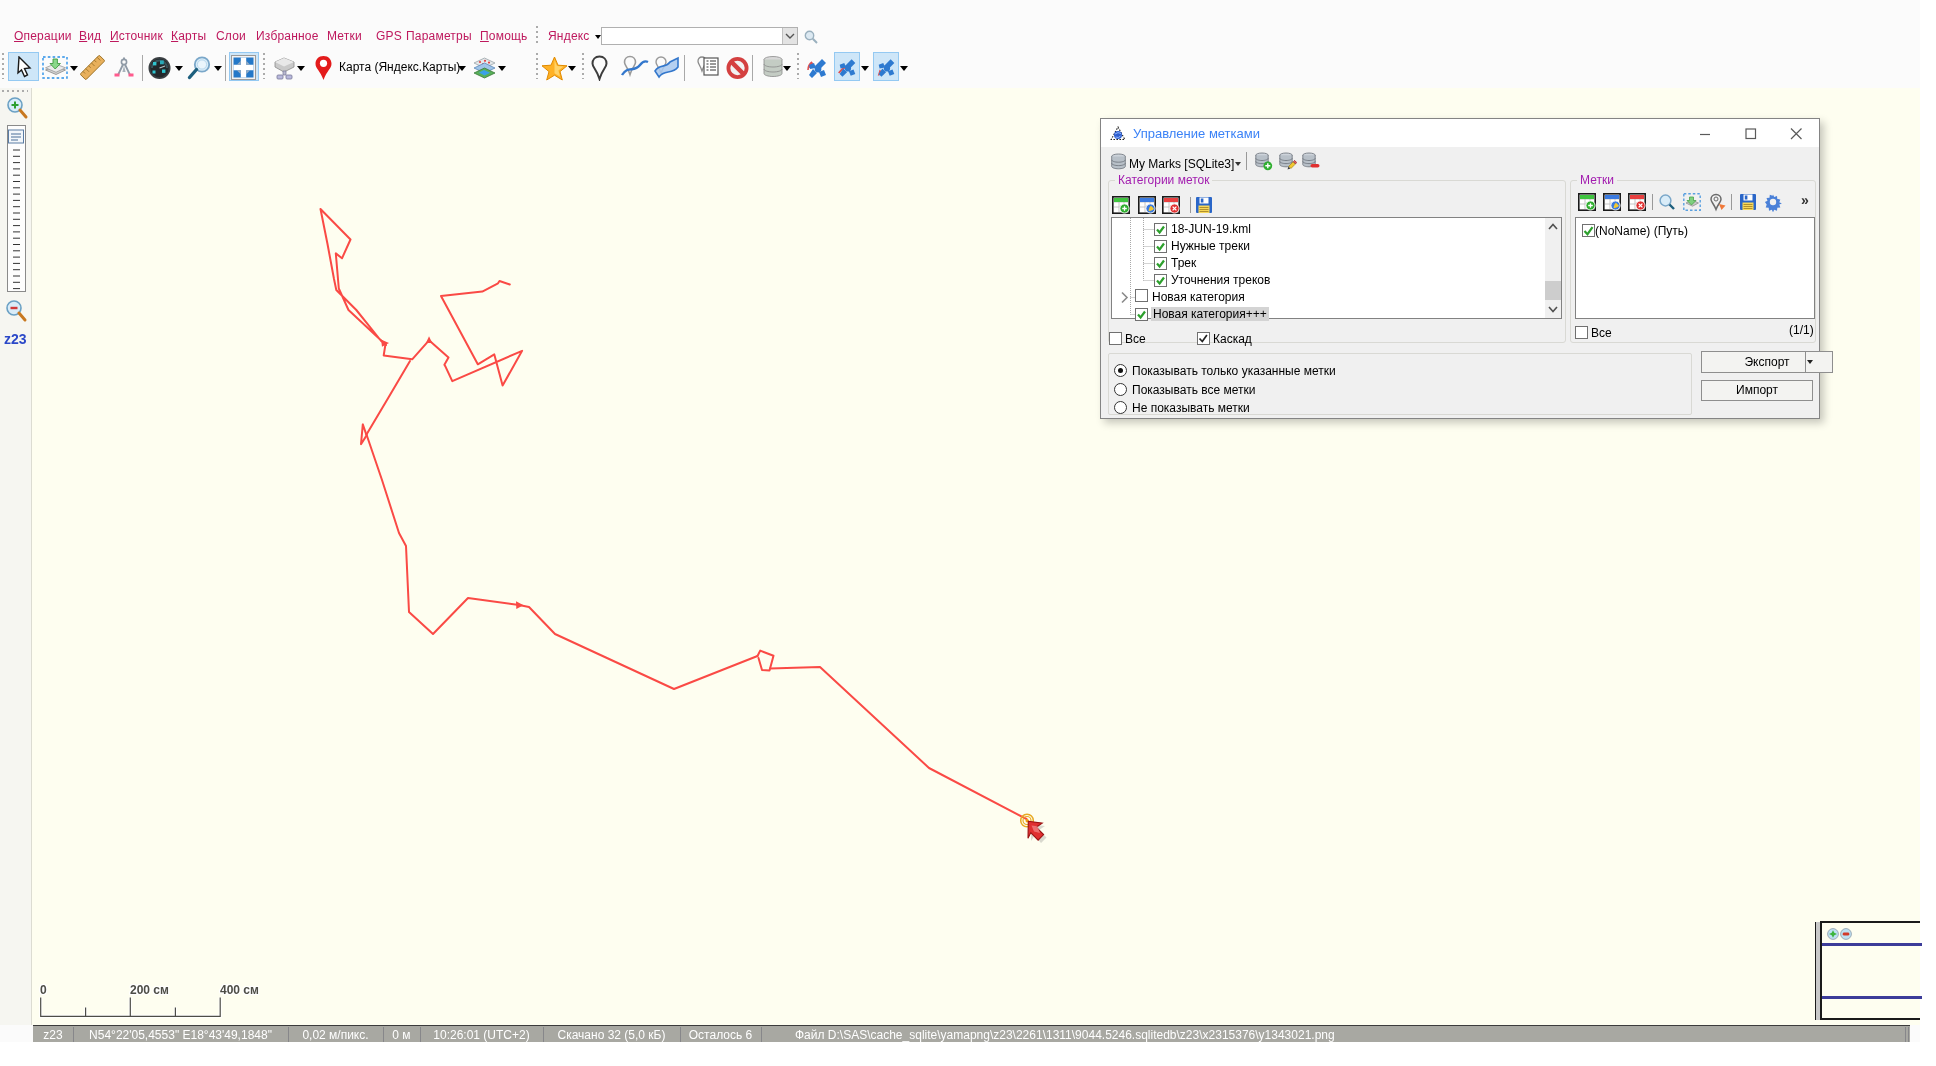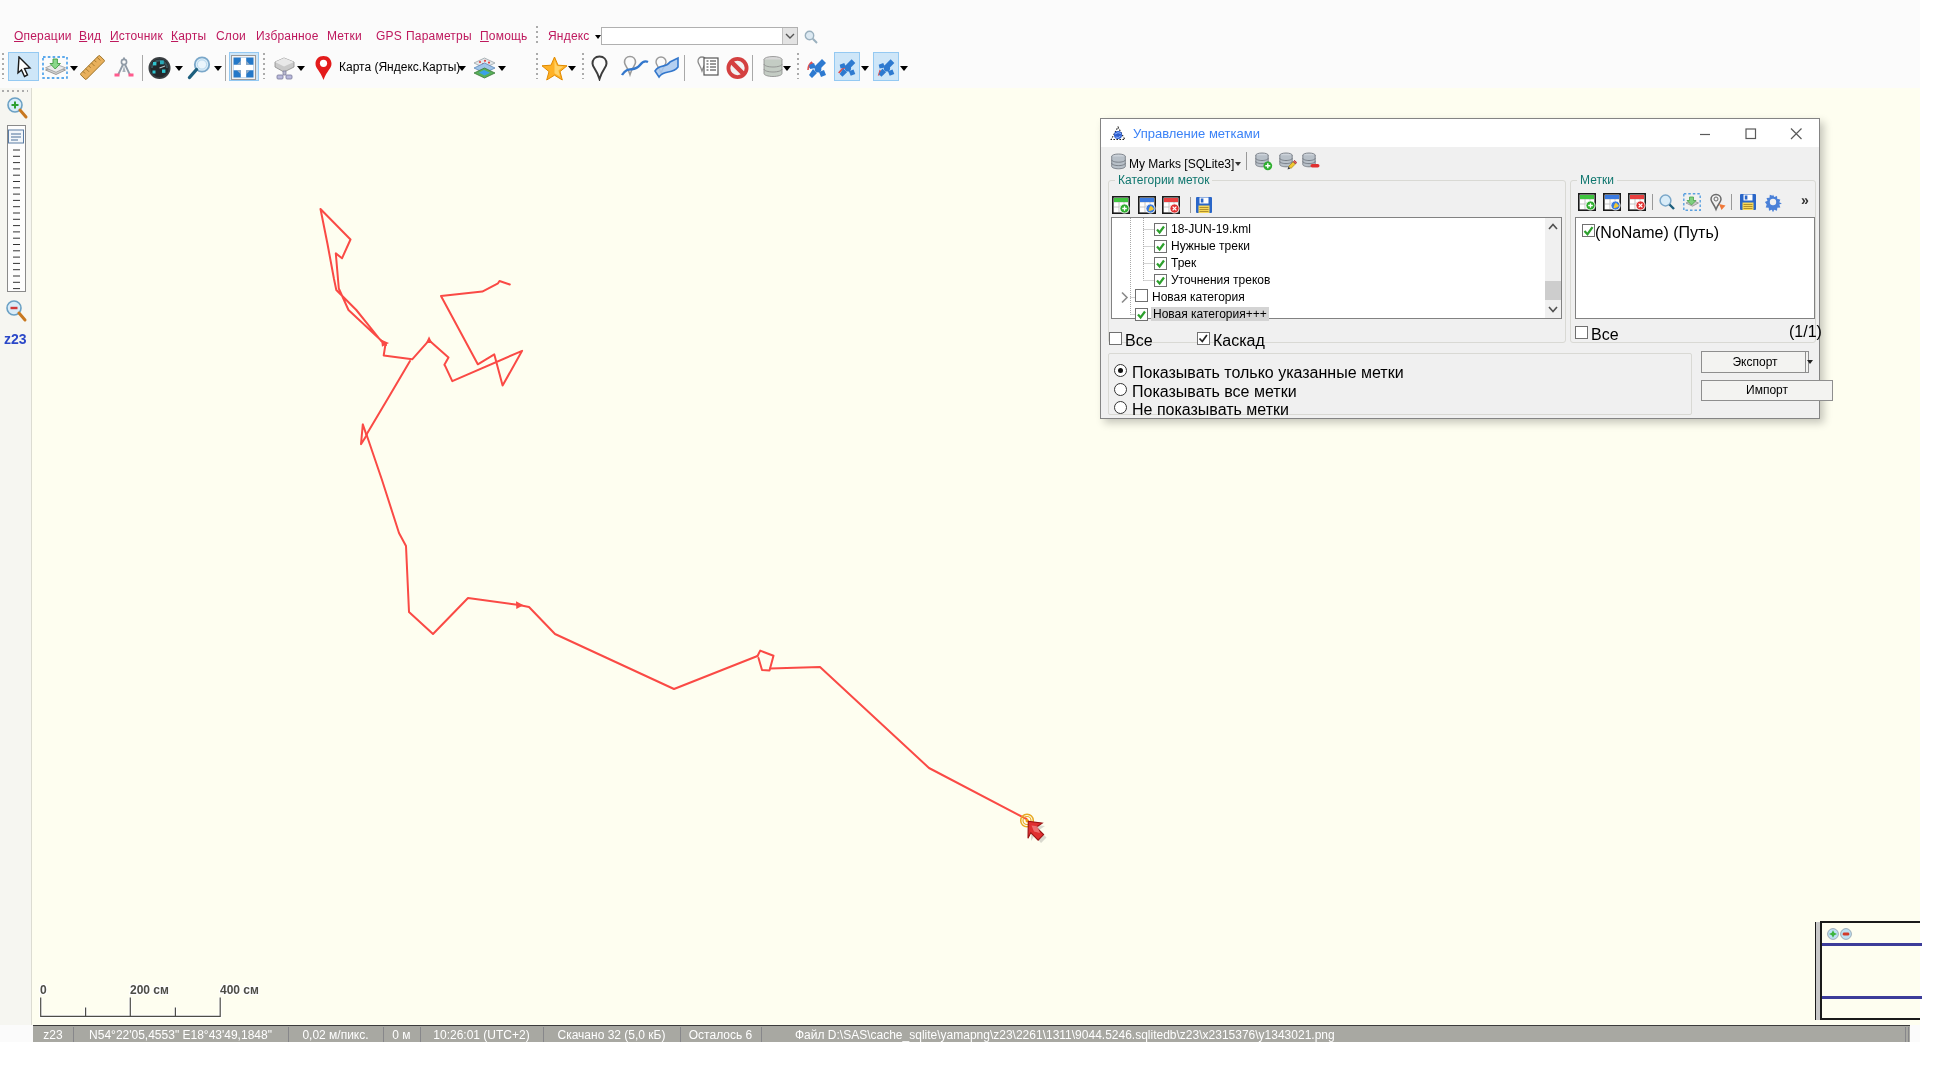--- a/index.html
+++ b/index.html
@@ -19,27 +19,27 @@
 #sidebar { position:absolute; left:0; top:88px; width:32px; height:937px; background:#f6f6f1; border-right:1px solid #dcdcd2; }
 #map { position:absolute; left:32px; top:88px; width:1888px; height:937px; background:#fefef0; }
 #tracksvg { position:absolute; left:0; top:0; width:1920px; height:1042px; pointer-events:none; }
 #statusbar { position:absolute; left:33px; top:1025px; width:1877px; height:17px; background:#a8a8a2; border-top:1px solid #3c3c3c; color:#fff; font-size:12px; }
 .scell { position:absolute; top:2px; text-align:center; white-space:pre; }
 .ssep { position:absolute; top:1px; width:1px; height:15px; background:#87878a; }
 #dialog { position:absolute; left:1100px; top:118px; width:720px; height:301px; background:#f0f0f0; border:1px solid #848484; box-shadow:4px 4px 8px rgba(0,0,0,0.22); }
 #dlgtitle { position:absolute; left:0; top:0; width:718px; height:28px; background:#ffffff; }
 #dlgtitletext { position:absolute; left:32px; top:7px; font-size:13px; color:#3b82f6; }
 .gbox { position:absolute; border:1px solid #d9d9d4; border-radius:3px; }
-.gbox .glabel { position:absolute; left:6px; top:-8px; background:#f0f0f0; padding:0 3px; font-size:12px; color:#0f766e; }
+.gbox .glabel { position:absolute; left:6px; top:-8px; background:#f0f0f0; padding:0 3px; font-size:12px; color:#a21caf; }
 .whitebox { position:absolute; background:#fff; border:1px solid #828282; }
 .cb { position:absolute; width:13px; height:13px; background:#fff; border:1px solid #707070; }
 .treerow { position:absolute; font-size:12px; color:#000; white-space:pre; }
 .radio { position:absolute; width:13px; height:13px; border:1px solid #333; border-radius:50%; background:#fff; }
 .btn { position:absolute; background:#f3f3f1; border:1px solid #8e8e8e; font-size:12px; color:#000; text-align:center; }
-.dtext { font-size:16px; color:#000; position:absolute; white-space:pre; }
+.dtext { font-size:12px; color:#000; position:absolute; white-space:pre; }
 </style>
 </head>
 <body>
 <div id="app">
   <div id="menubar">
     <div class="menuitem" style="left:14px"><u>О</u>перации</div>
     <div class="menuitem" style="left:79px"><u>В</u>ид</div>
     <div class="menuitem" style="left:110px"><u>И</u>сточник</div>
     <div class="menuitem" style="left:171px"><u>К</u>арты</div>
     <div class="menuitem" style="left:216px">Слои</div>
@@ -540,17 +540,17 @@
   <div class="dtext" style="left:688px;top:204px">(1/1)</div>
 
   <div class="gbox" style="left:7px;top:234px;width:584px;height:62px;border-radius:2px"></div>
   <div class="radio" style="left:13px;top:245px"></div>
     <div style="position:absolute;left:17px;top:249px;width:5px;height:5px;border-radius:50%;background:#111"></div>
   <div class="dtext" style="left:31px;top:245px">Показывать только указанные метки</div>
   <div class="radio" style="left:13px;top:264px"></div>
   <div class="dtext" style="left:31px;top:264px">Показывать все метки</div>
   <div class="radio" style="left:13px;top:282px"></div>
   <div class="dtext" style="left:31px;top:282px">Не показывать метки</div>
-  <div class="btn" style="left:600px;top:232px;width:108px;height:22px;line-height:20px">Экспорт</div>
+  <div class="btn" style="left:600px;top:232px;width:132px;height:22px;line-height:20px">Экспорт</div>
   <div style="position:absolute;left:704px;top:233px;width:1px;height:20px;background:#8e8e8e"></div>
   <div class="dd" style="left:705.5px;top:241px;border-top-color:#222;border-left-width:3.5px;border-right-width:3.5px;border-top-width:4.5px"></div>
-  <div class="btn" style="left:600px;top:261px;width:132px;height:21px;line-height:19px">Импорт</div>
+  <div class="btn" style="left:600px;top:261px;width:112px;height:21px;line-height:19px">Импорт</div>
 </div>
 
 </body></html>

